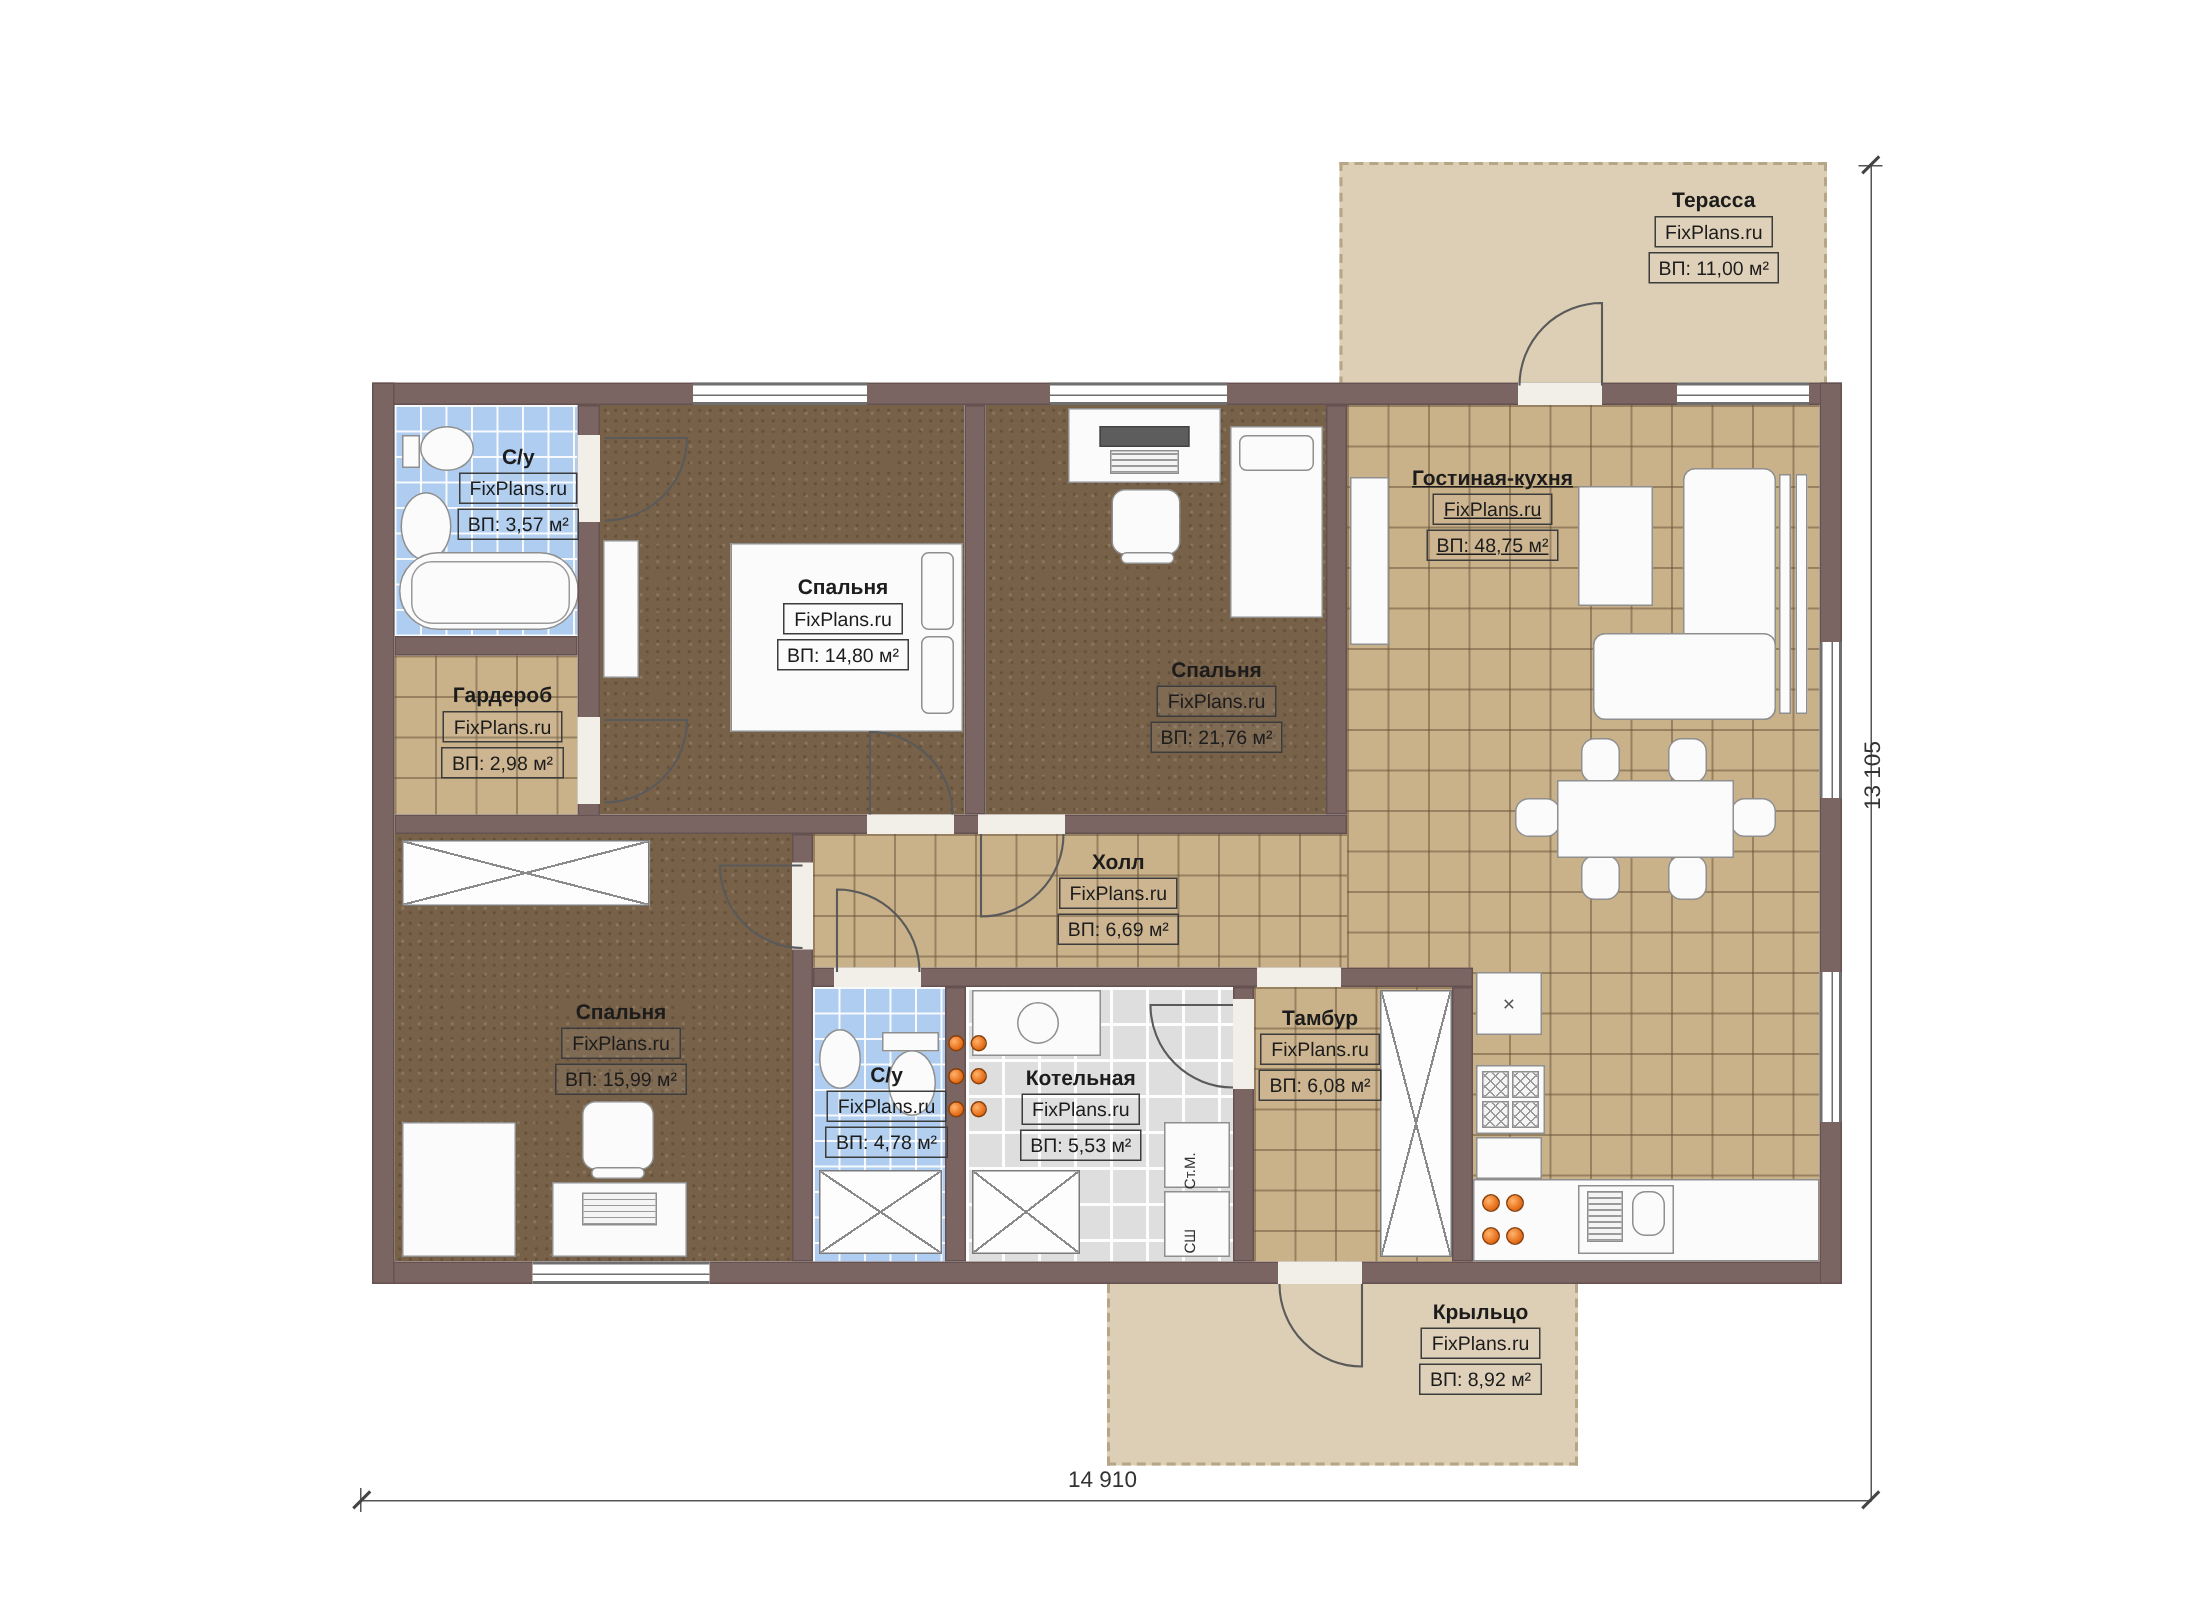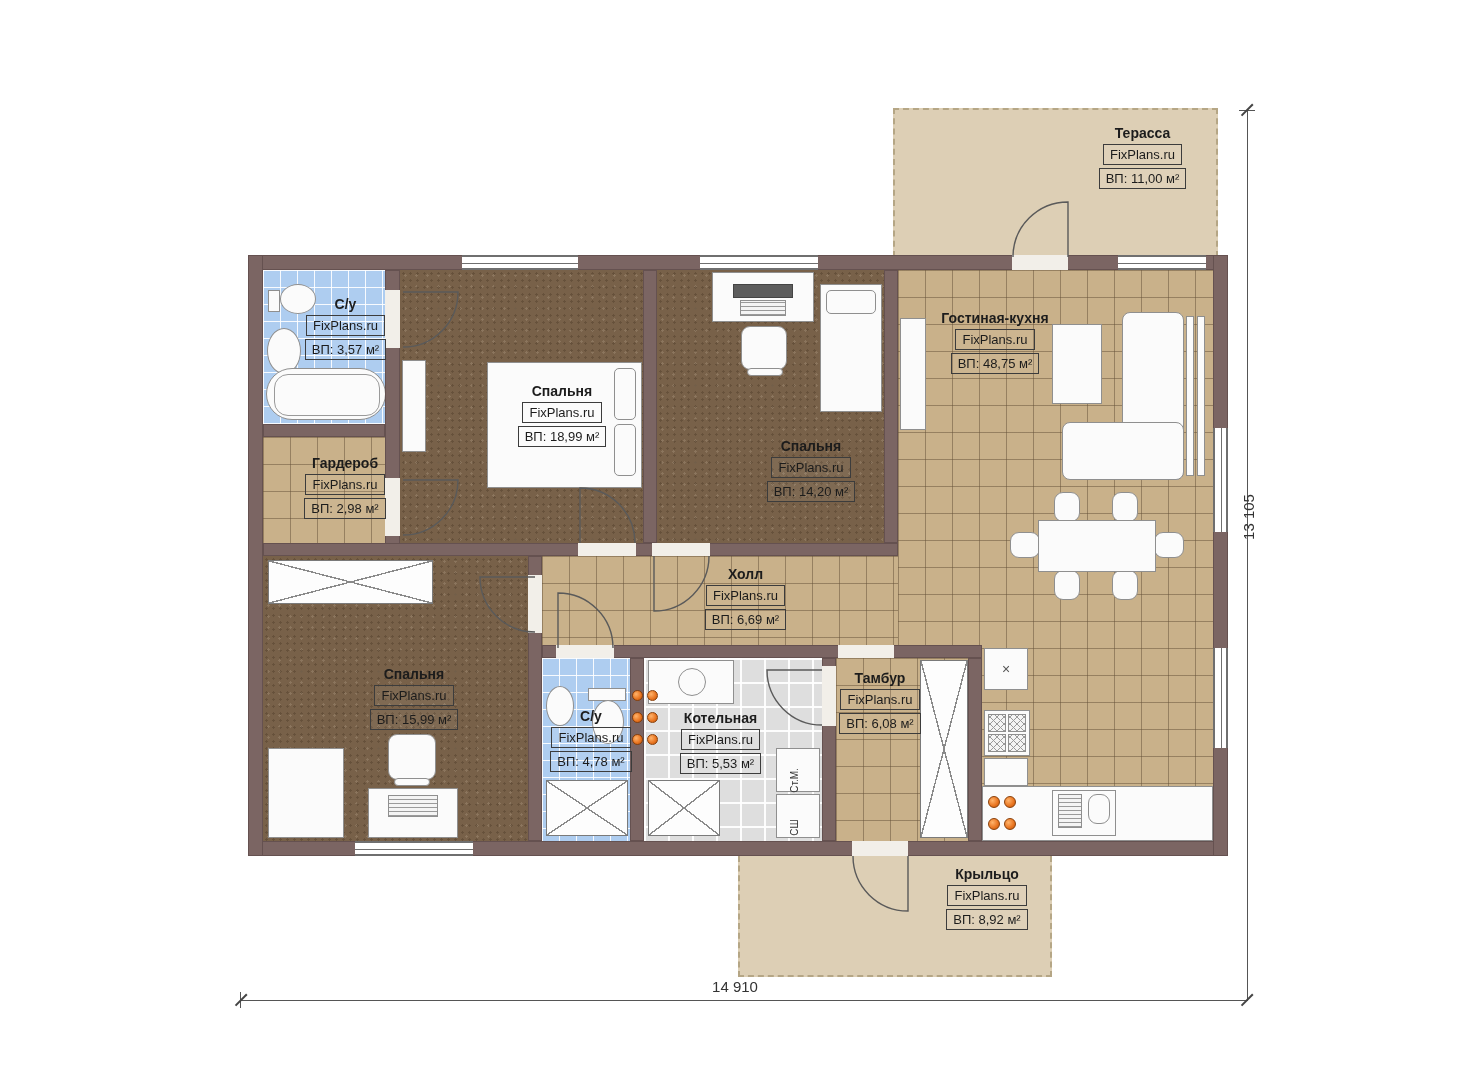--- a/index.html
+++ b/index.html
@@ -229,33 +229,33 @@
     <div class="rbox">ВП: 11,00 м²</div>
   </div>
   <div class="abs room-label" style="left:293px;top:296px;width:105px;">
     <div class="rname">С/у</div>
     <div class="rbox">FixPlans.ru</div>
     <div class="rbox">ВП: 3,57 м²</div>
   </div>
   <div class="abs room-label" style="left:503px;top:383px;width:118px;">
     <div class="rname">Спальня</div>
     <div class="rbox">FixPlans.ru</div>
-    <div class="rbox">ВП: 18,99 м²</div>
+    <div class="rbox">ВП: 14,80 м²</div>
   </div>
   <div class="abs room-label" style="left:752px;top:438px;width:118px;">
     <div class="rname">Спальня</div>
     <div class="rbox">FixPlans.ru</div>
-    <div class="rbox">ВП: 14,20 м²</div>
-  </div>
-  <div class="abs room-label" style="left:930px;top:310px;width:130px;">
+    <div class="rbox">ВП: 21,76 м²</div>
+  </div>
+  <div class="abs room-label" style="left:930px;top:310px;width:130px;text-decoration:underline;">
     <div class="rname">Гостиная-кухня</div>
     <div class="rbox">FixPlans.ru</div>
     <div class="rbox">ВП: 48,75 м²</div>
   </div>
-  <div class="abs room-label" style="left:290px;top:455px;width:110px;">
+  <div class="abs room-label" style="left:280px;top:455px;width:110px;">
     <div class="rname">Гардероб</div>
     <div class="rbox">FixPlans.ru</div>
     <div class="rbox">ВП: 2,98 м²</div>
   </div>
   <div class="abs room-label" style="left:688px;top:566px;width:115px;">
     <div class="rname">Холл</div>
     <div class="rbox">FixPlans.ru</div>
     <div class="rbox">ВП: 6,69 м²</div>
   </div>
   <div class="abs room-label" style="left:355px;top:666px;width:118px;">

